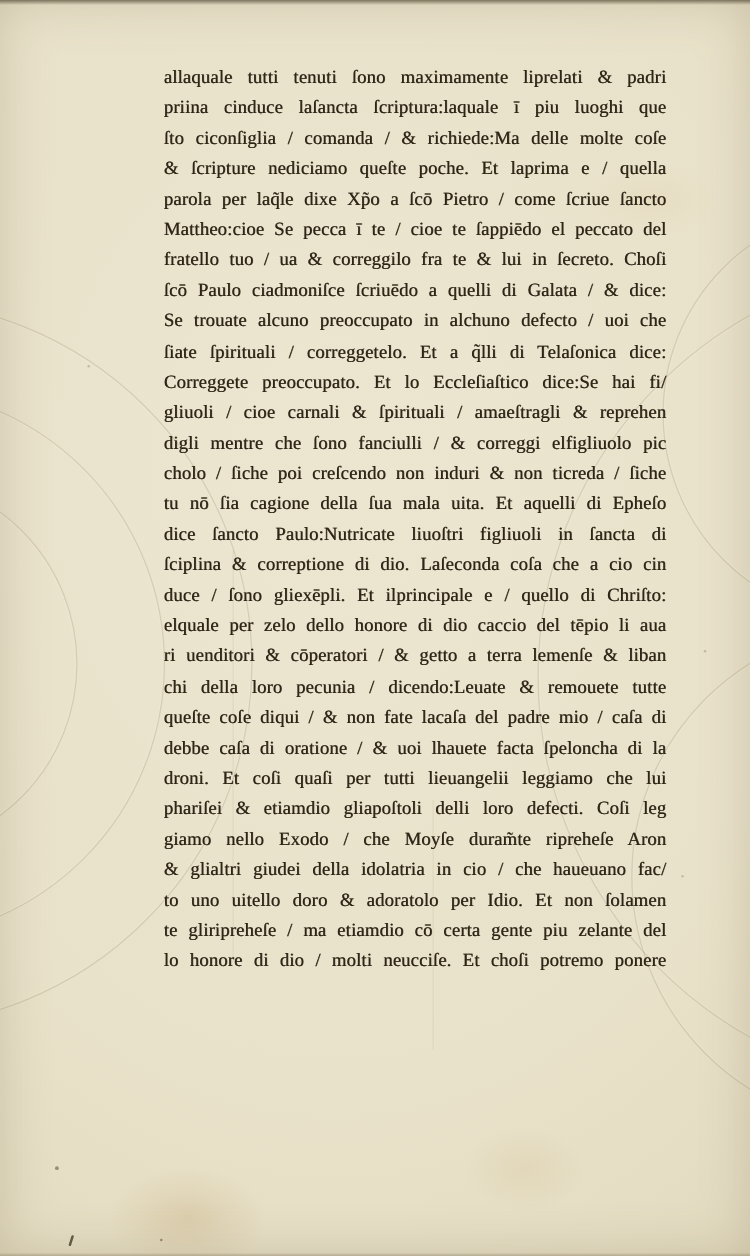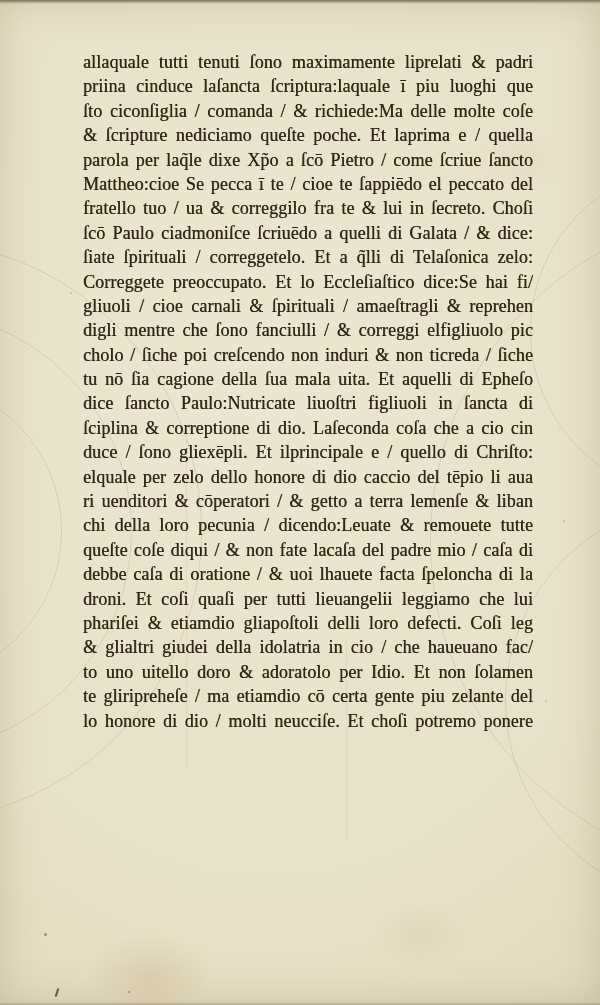--- a/index.html
+++ b/index.html
@@ -30,27 +30,28 @@
   }
   .textblock {
     position: absolute;
     left: 83px;
     top: 50px;
     width: 450px;
   }
   .line {
     height: 24.4px;
     line-height: 24.4px;
-    font-size: 18px;
+    font-size: 15px;
     color: #2e2517;
     text-shadow: 0.4px 0 0 rgba(46,37,23,0.75);
     white-space: nowrap;
     text-align: justify;
     text-align-last: justify;
     letter-spacing: 0.1px;
+    margin-left: 48px;
   }
   
   .stamp {
     position: absolute;
     border-radius: 50%;
     border: 1.5px solid rgba(138,122,88,0.22);
     box-shadow: inset 0 0 2px rgba(255,255,250,0.35);
   }
   .chainline {
     position: absolute;
@@ -94,36 +95,38 @@
 
   <div class="textblock">
     <div class="line">allaquale tutti tenuti ſono maximamente liprelati &amp; padri</div>
     <div class="line">priina cinduce laſancta ſcriptura:laquale ī piu luoghi que</div>
     <div class="line">ſto ciconſiglia / comanda / &amp; richiede:Ma delle molte coſe</div>
     <div class="line">&amp; ſcripture nediciamo queſte poche. Et laprima e / quella</div>
     <div class="line">parola per laq̃le dixe Xp̃o a ſcō Pietro / come ſcriue ſancto</div>
     <div class="line">Mattheo:cioe Se pecca ī te / cioe te ſappiēdo el peccato del</div>
     <div class="line">fratello tuo / ua &amp; correggilo fra te &amp; lui in ſecreto. Choſi</div>
     <div class="line">ſcō Paulo ciadmoniſce ſcriuēdo a quelli di Galata / &amp; dice:</div>
-    <div class="line">ſiate ſpirituali / correggetelo. Et a q̃lli di Telaſonica zelo:</div>
+    <div class="line">Se trouate alcuno preoccupato in alchuno defecto / uoi che</div>
+    <div class="line">ſiate ſpirituali / correggetelo. Et a q̃lli di Telaſonica dice:</div>
     <div class="line">Correggete preoccupato. Et lo Eccleſiaſtico dice:Se hai fi/</div>
     <div class="line">gliuoli / cioe carnali &amp; ſpirituali / amaeſtragli &amp; reprehen</div>
     <div class="line">digli mentre che ſono fanciulli / &amp; correggi elfigliuolo pic</div>
     <div class="line">cholo / ſiche poi creſcendo non induri &amp; non ticreda / ſiche</div>
     <div class="line">tu nō ſia cagione della ſua mala uita. Et aquelli di Epheſo</div>
     <div class="line">dice ſancto Paulo:Nutricate liuoſtri figliuoli in ſancta di</div>
     <div class="line">ſciplina &amp; correptione di dio. Laſeconda coſa che a cio cin</div>
     <div class="line">duce / ſono gliexēpli. Et ilprincipale e / quello di Chriſto:</div>
     <div class="line">elquale per zelo dello honore di dio caccio del tēpio li aua</div>
     <div class="line">ri uenditori &amp; cōperatori / &amp; getto a terra lemenſe &amp; liban</div>
     <div class="line">chi della loro pecunia / dicendo:Leuate &amp; remouete tutte</div>
     <div class="line">queſte coſe diqui / &amp; non fate lacaſa del padre mio / caſa di</div>
     <div class="line">debbe caſa di oratione / &amp; uoi lhauete facta ſpeloncha di la</div>
     <div class="line">droni. Et coſi quaſi per tutti lieuangelii leggiamo che lui</div>
     <div class="line">phariſei &amp; etiamdio gliapoſtoli delli loro defecti. Coſi leg</div>
+    <div class="line">giamo nello Exodo / che Moyſe duram̃te ripreheſe Aron</div>
     <div class="line">&amp; glialtri giudei della idolatria in cio / che haueuano fac/</div>
     <div class="line">to uno uitello doro &amp; adoratolo per Idio. Et non ſolamen</div>
     <div class="line">te gliripreheſe / ma etiamdio cō certa gente piu zelante del</div>
     <div class="line">lo honore di dio / molti neucciſe. Et choſi potremo ponere</div>
   </div>
 
   <div class="ink-mark"></div>
   <div class="speck" style="left:44px; top:933px; width:3px; height:3px;"></div>
   <div class="speck" style="left:128px; top:991px; width:2px; height:2px;"></div>
   <div class="speck" style="left:70px; top:292px; width:2px; height:2px; opacity:0.5;"></div>

